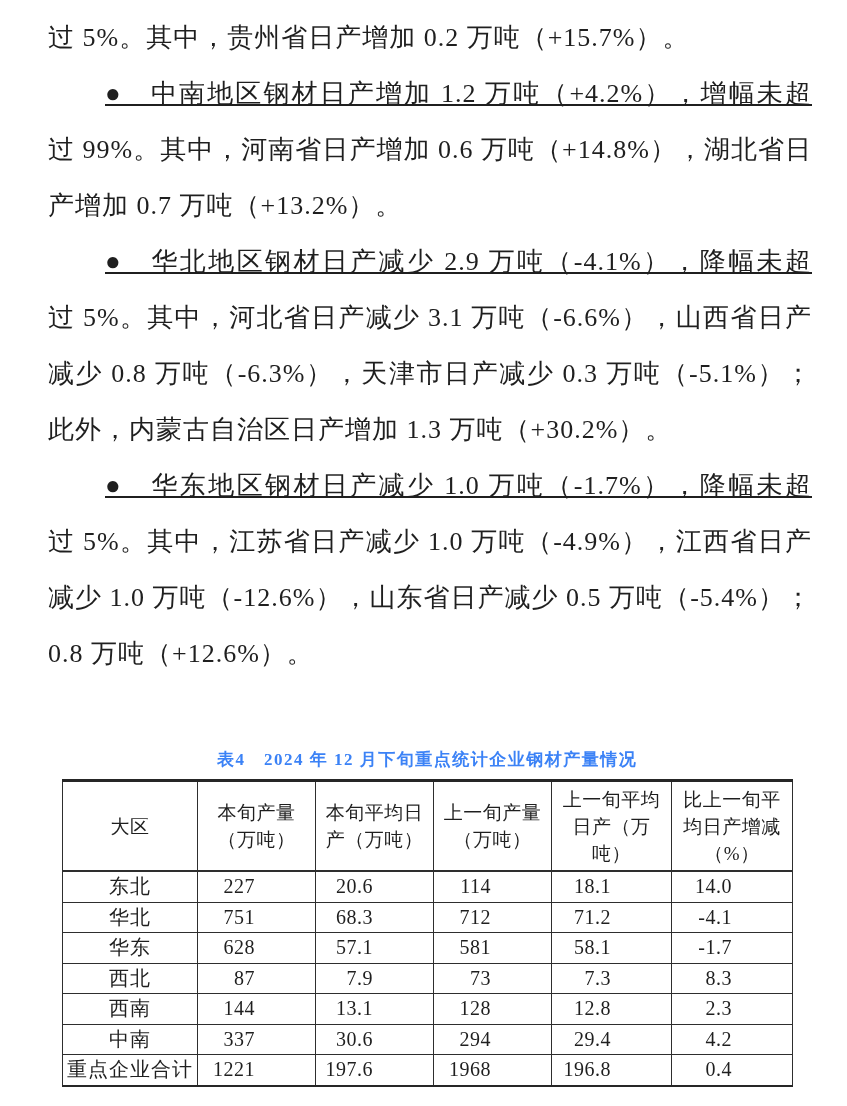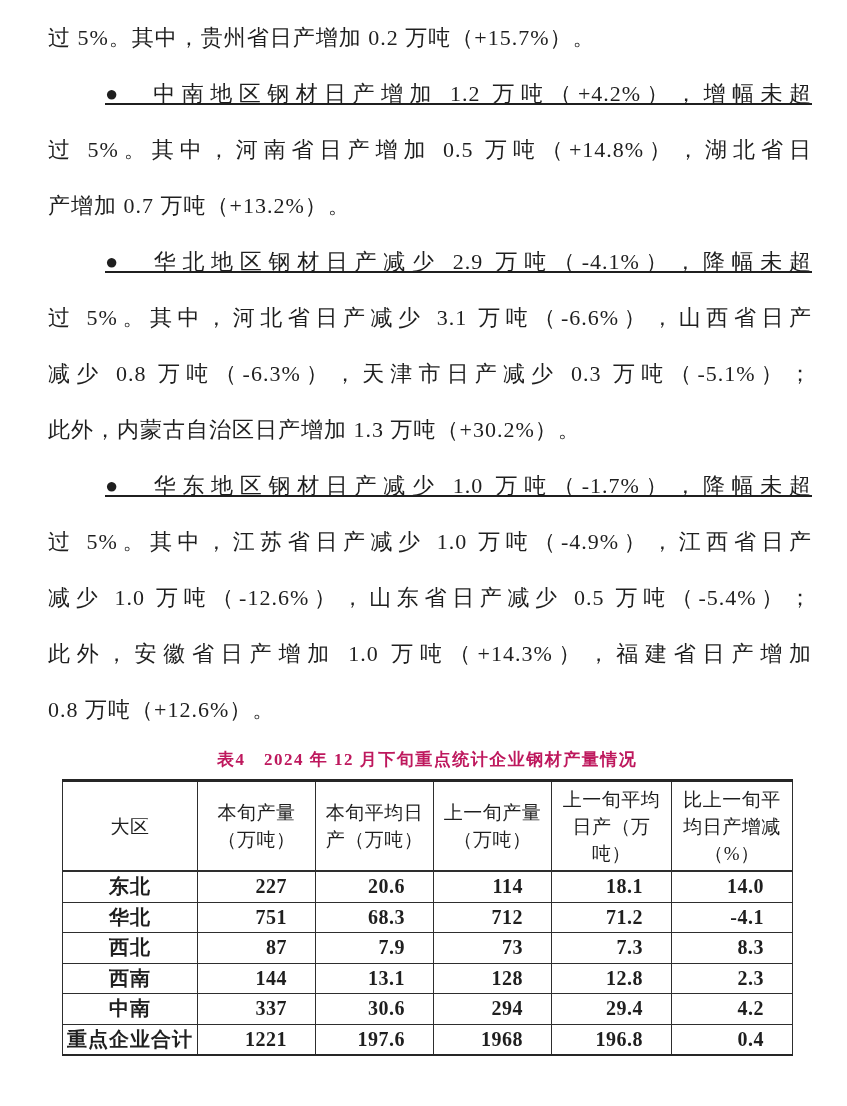--- a/index.html
+++ b/index.html
@@ -13,21 +13,21 @@
     color: #1f1f1f;
   }
   
   .doc-text {
     position: absolute;
     left: 48px;
     top: 10px;
     width: 764px;
   }
   .line {
-    font-size: 22px;
+    font-size: 26px;
     line-height: 56px;
     height: 56px;
     letter-spacing: 1px;
     text-align: left;
     overflow: hidden;
   }
   .line.jl {
     text-align: justify;
     text-align-last: justify;
   }
@@ -36,21 +36,21 @@
   
   .table-title {
     position: absolute;
     top: 748px;
     left: 62px;
     width: 730px;
     text-align: center;
     font-size: 17px;
     font-weight: bold;
     letter-spacing: 1.5px;
-    color: #be185d;
+    color: #3b82f6;
   }
 
   
   .steel-table {
     position: absolute;
     left: 62px;
     top: 779px;
     width: 730px;
     border-collapse: collapse;
     table-layout: fixed;
@@ -71,43 +71,41 @@
     vertical-align: middle;
     padding: 0 9px;
     letter-spacing: 0.5px;
     border-bottom: 2px solid #2e2e2e;
   }
   .steel-table tbody td {
     height: 29.5px;
     font-size: 20px;
     vertical-align: middle;
     padding: 0;
-    font-weight: bold;
   }
   .steel-table td.region { text-align: center; letter-spacing: 1px; }
-  .steel-table td.num { text-align: right; padding-right: 28px; letter-spacing: 0.5px; }
+  .steel-table td.num { text-align: right; padding-right: 60px; letter-spacing: 0.5px; }
 </style>
 </head>
 <body>
 
 <div class="page">
 
   <div class="doc-text">
     <div class="line">过 5%。其中，贵州省日产增加 0.2 万吨（+15.7%）。</div>
     <div class="line jl ind">●　中南地区钢材日产增加 1.2 万吨（+4.2%），增幅未超</div>
-    <div class="line jl">过 5%。其中，河南省日产增加 0.5 万吨（+14.8%），湖北省日</div>
+    <div class="line jl">过 99%。其中，河南省日产增加 0.6 万吨（+14.8%），湖北省日</div>
     <div class="line">产增加 0.7 万吨（+13.2%）。</div>
     <div class="line jl ind">●　华北地区钢材日产减少 2.9 万吨（-4.1%），降幅未超</div>
     <div class="line jl">过 5%。其中，河北省日产减少 3.1 万吨（-6.6%），山西省日产</div>
     <div class="line jl">减少 0.8 万吨（-6.3%），天津市日产减少 0.3 万吨（-5.1%）；</div>
     <div class="line">此外，内蒙古自治区日产增加 1.3 万吨（+30.2%）。</div>
     <div class="line jl ind">●　华东地区钢材日产减少 1.0 万吨（-1.7%），降幅未超</div>
     <div class="line jl">过 5%。其中，江苏省日产减少 1.0 万吨（-4.9%），江西省日产</div>
     <div class="line jl">减少 1.0 万吨（-12.6%），山东省日产减少 0.5 万吨（-5.4%）；</div>
-    <div class="line jl">此外，安徽省日产增加 1.0 万吨（+14.3%），福建省日产增加</div>
     <div class="line">0.8 万吨（+12.6%）。</div>
   </div>
 
   <div class="table-title">表4　2024 年 12 月下旬重点统计企业钢材产量情况</div>
 
   <table class="steel-table">
     <colgroup>
       <col style="width:135px">
       <col style="width:118px">
       <col style="width:118px">
@@ -136,20 +134,28 @@
       </tr>
       <tr>
         <td class="region">华北</td>
         <td class="num">751</td>
         <td class="num">68.3</td>
         <td class="num">712</td>
         <td class="num">71.2</td>
         <td class="num">-4.1</td>
       </tr>
       <tr>
+        <td class="region">华东</td>
+        <td class="num">628</td>
+        <td class="num">57.1</td>
+        <td class="num">581</td>
+        <td class="num">58.1</td>
+        <td class="num">-1.7</td>
+      </tr>
+      <tr>
         <td class="region">西北</td>
         <td class="num">87</td>
         <td class="num">7.9</td>
         <td class="num">73</td>
         <td class="num">7.3</td>
         <td class="num">8.3</td>
       </tr>
       <tr>
         <td class="region">西南</td>
         <td class="num">144</td>

